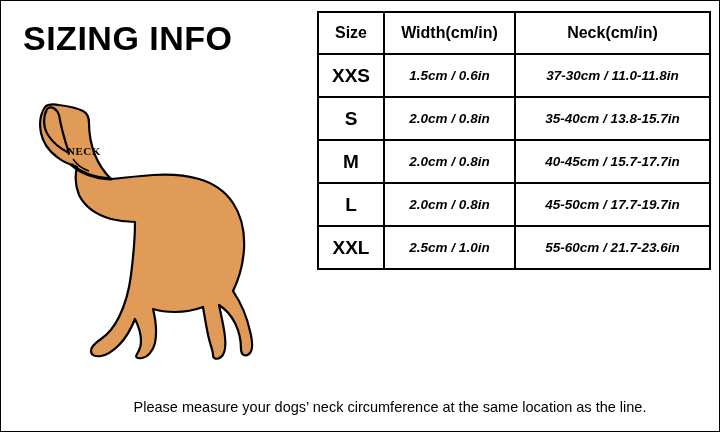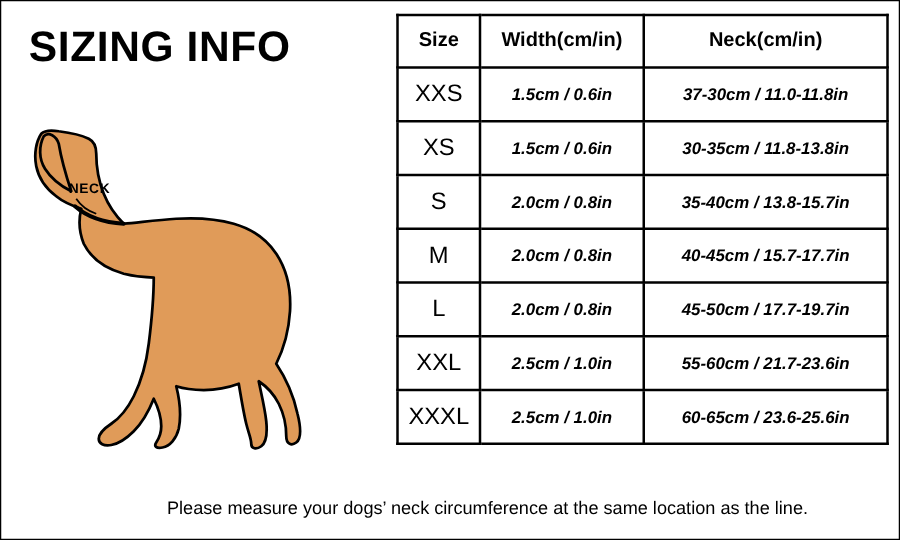--- a/index.html
+++ b/index.html
@@ -32,24 +32,25 @@
     left: 22px;
     top: 18px;
     font-size: 34px;
     font-weight: bold;
     letter-spacing: 0.5px;
     color: #000;
     white-space: nowrap;
   }
   #dog-wrap {
     position: absolute;
-    left: 2px;
+    left: 14px;
     top: 78px;
     width: 280px;
     height: 300px;
+    font-family: Liberation Serif, serif;
   }
   #neck-label {
     position: absolute;
     left: 52px;
     top: 66px;
     font-size: 11px;
     font-weight: bold;
     color: #000;
     letter-spacing: 0.5px;
   }
@@ -68,21 +69,21 @@
     vertical-align: middle;
     color: #000;
   }
   #size-table th {
     font-size: 16px;
     font-weight: bold;
     height: 38px;
   }
   #size-table td.size-cell {
     font-size: 19px;
-    font-weight: normal;
+    font-weight: bold;
     height: 39px;
     border-radius: 14px;
   }
   #size-table td.val-cell {
     font-size: 13.5px;
     font-weight: bold;
     font-style: italic;
   }
   #size-table col.c1 { width: 66px; }
   #size-table col.c2 { width: 131px; }
@@ -177,47 +178,37 @@
         <th>Neck(cm/in)</th>
       </tr>
     </thead>
     <tbody>
       <tr>
         <td class="size-cell">XXS</td>
         <td class="val-cell">1.5cm / 0.6in</td>
         <td class="val-cell">37-30cm / 11.0-11.8in</td>
       </tr>
       <tr>
-        <td class="size-cell">XS</td>
-        <td class="val-cell">1.5cm / 0.6in</td>
-        <td class="val-cell">30-35cm / 11.8-13.8in</td>
-      </tr>
-      <tr>
         <td class="size-cell">S</td>
         <td class="val-cell">2.0cm / 0.8in</td>
         <td class="val-cell">35-40cm / 13.8-15.7in</td>
       </tr>
       <tr>
         <td class="size-cell">M</td>
         <td class="val-cell">2.0cm / 0.8in</td>
         <td class="val-cell">40-45cm / 15.7-17.7in</td>
       </tr>
       <tr>
         <td class="size-cell">L</td>
         <td class="val-cell">2.0cm / 0.8in</td>
         <td class="val-cell">45-50cm / 17.7-19.7in</td>
       </tr>
       <tr>
         <td class="size-cell">XXL</td>
         <td class="val-cell">2.5cm / 1.0in</td>
         <td class="val-cell">55-60cm / 21.7-23.6in</td>
       </tr>
-      <tr>
-        <td class="size-cell">XXXL</td>
-        <td class="val-cell">2.5cm / 1.0in</td>
-        <td class="val-cell">60-65cm / 23.6-25.6in</td>
-      </tr>
     </tbody>
   </table>
 
   <div id="footer-note">Please measure your dogs’ neck circumference at the same location as the line.</div>
 
 </div>
 
 </body></html>

